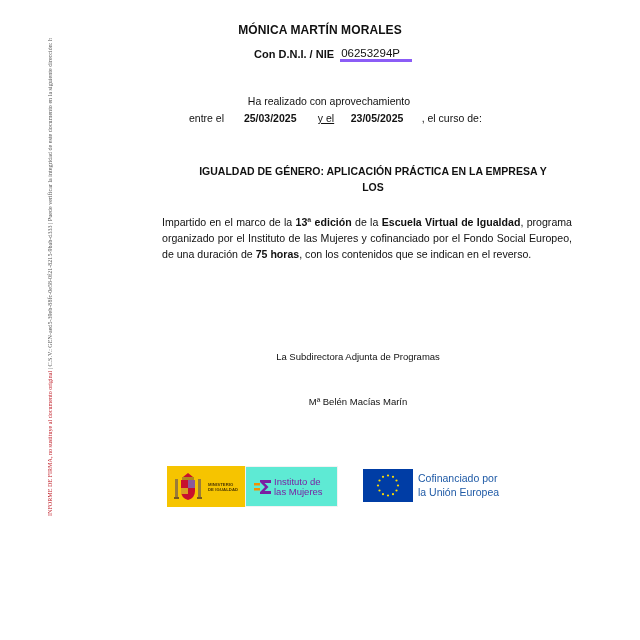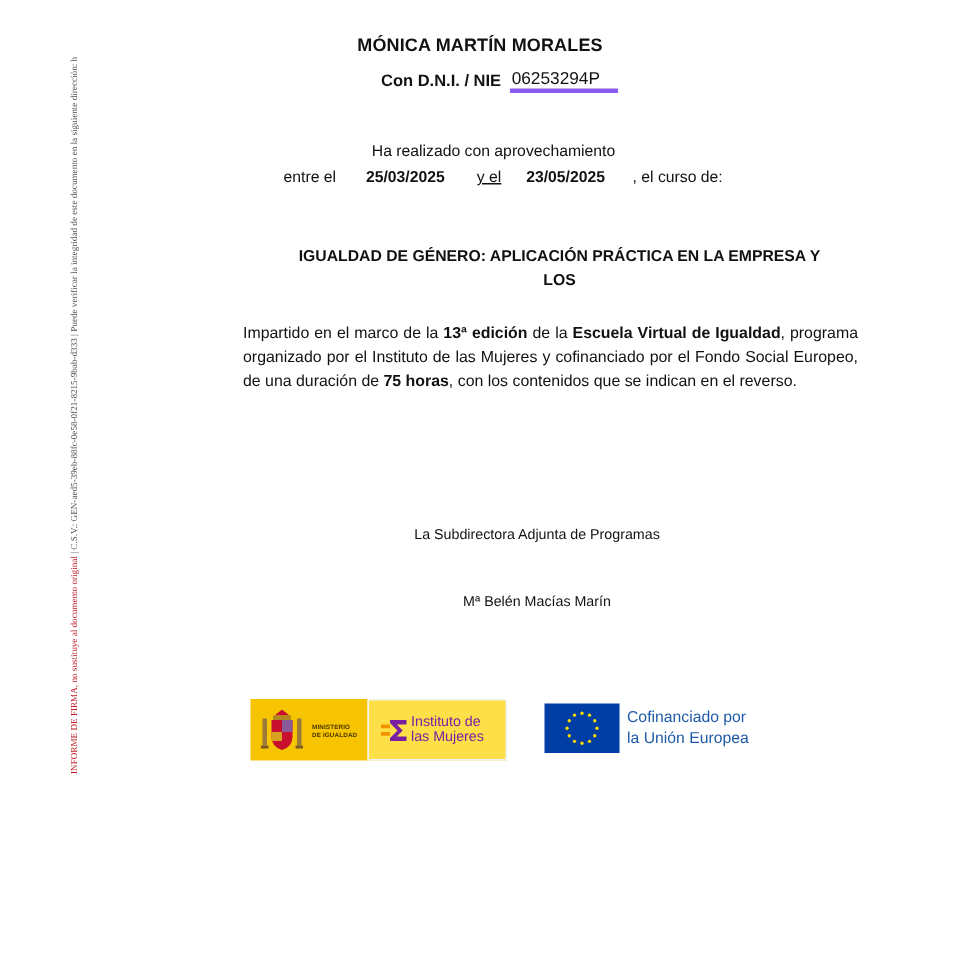--- a/index.html
+++ b/index.html
@@ -97,21 +97,21 @@
     }
     .logo-ministry .shield {
       width: 30px; height: 32px; margin-left: 6px; position: relative;
     }
     .logo-ministry .min-text {
       font-size: 4.2px; line-height: 5px; font-weight: bold; color: #4a3500;
       margin-left: 5px; letter-spacing: 0.1px;
     }
     .logo-instituto {
       position: absolute; top: 466px; left: 245px; width: 93px; height: 41px;
-      background: #fde047; border: 1px solid #f2f2f2;
+      background: #5eead4; border: 1px solid #f2f2f2;
       display: flex; align-items: center;
     }
     .logo-instituto .sigma {
       margin-left: 8px; display: flex; align-items: center;
     }
     .logo-instituto .inst-text {
       font-size: 9.5px; line-height: 10px; color: #7a1fa2; margin-left: 2px;
     }
     .logo-instituto .inst-text b { font-weight: normal; }
 

